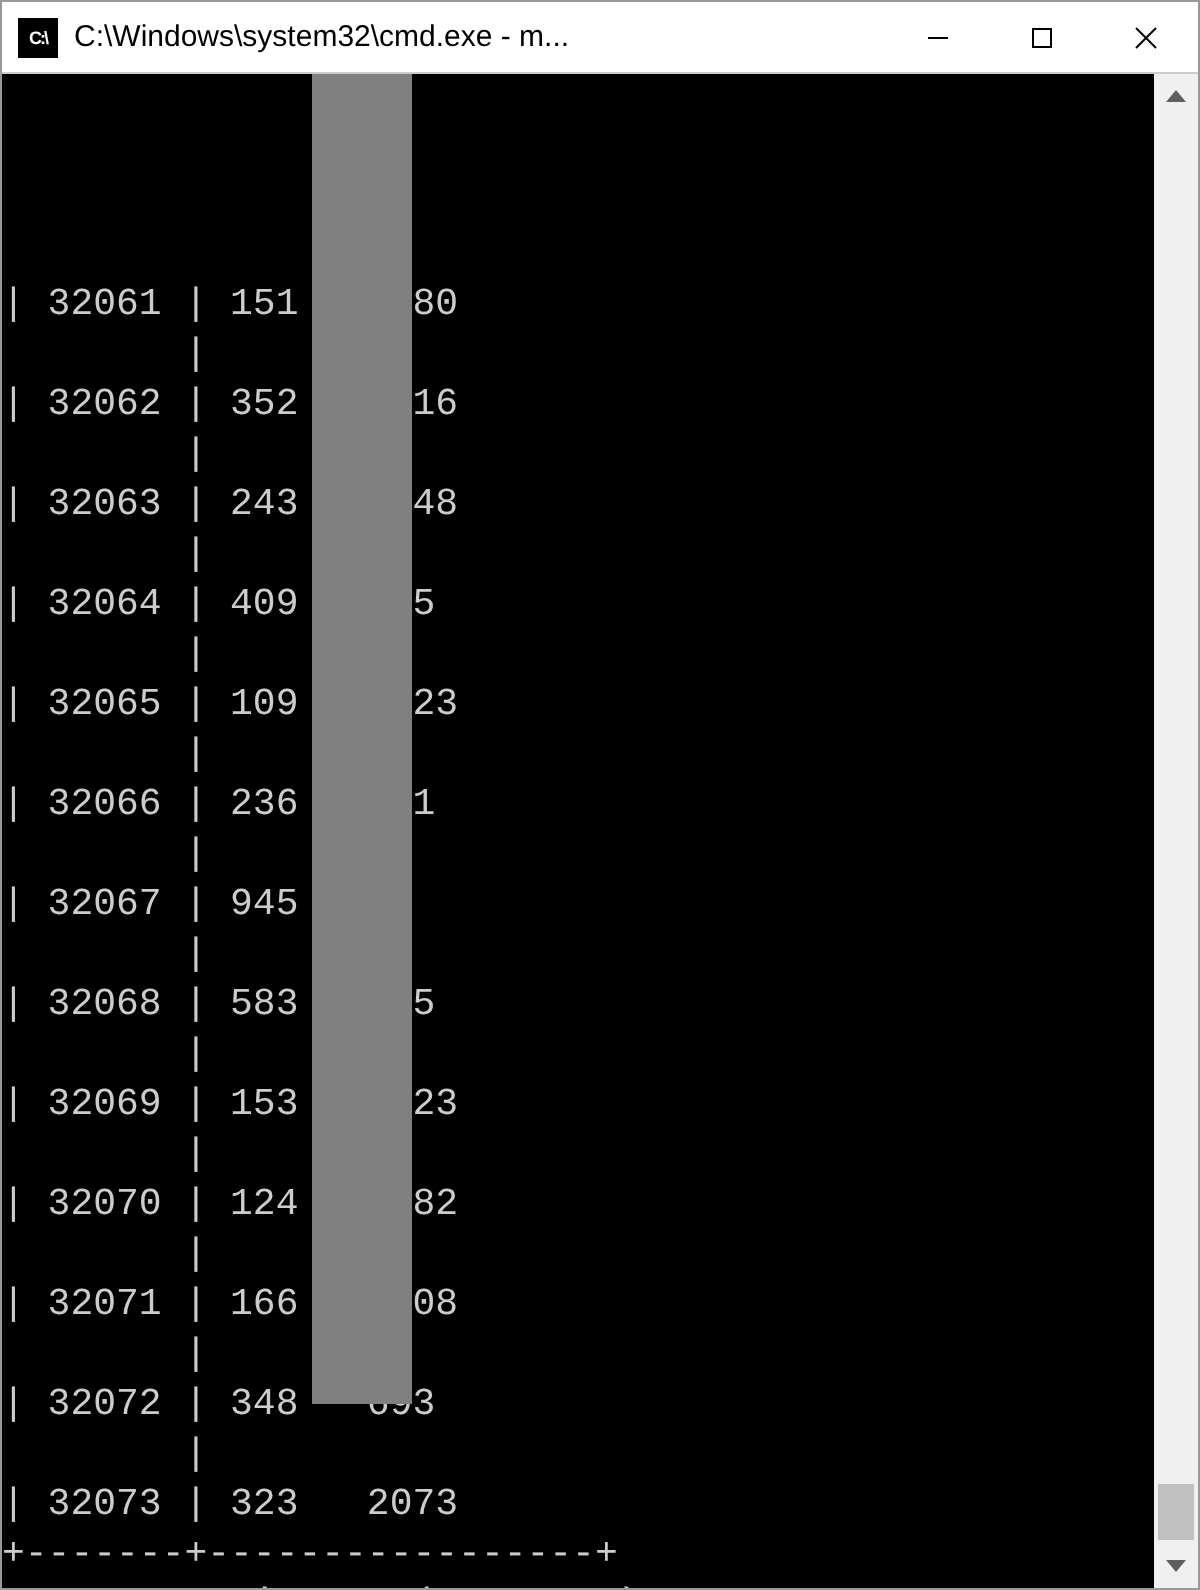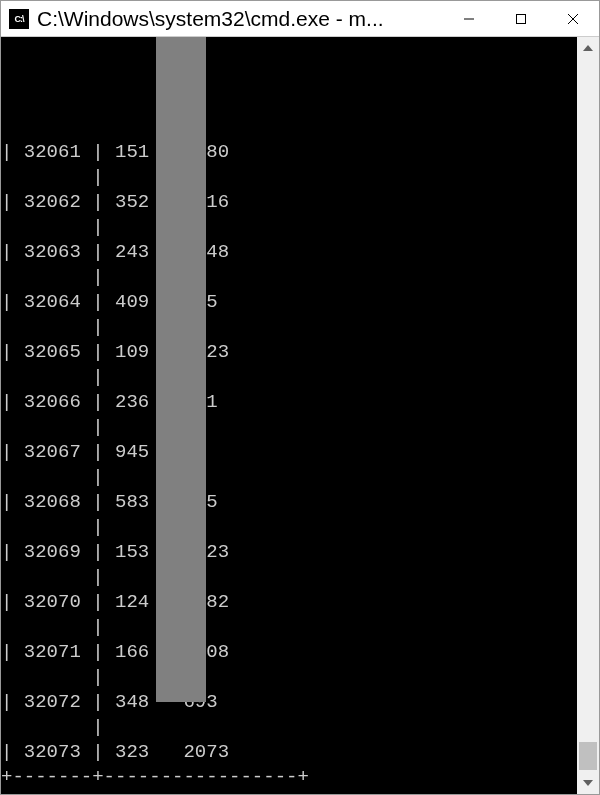--- a/index.html
+++ b/index.html
@@ -26,21 +26,21 @@
       display: flex;
       align-items: center;
       justify-content: center;
       font-size: 9px;
       color: #fff;
       font-weight: bold;
       letter-spacing: -1px;
     }
     .titlebar-title {
       flex: 1;
-      font-size: 21px;
+      font-size: 15px;
       color: #000;
       white-space: nowrap;
       overflow: hidden;
       text-overflow: ellipsis;
     }
     .titlebar-buttons { display: flex; }
     .titlebar-btn {
       width: 52px;
       height: 36px;
       display: flex;

